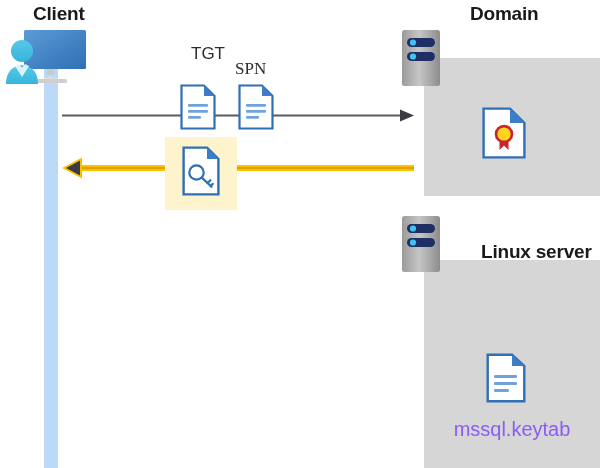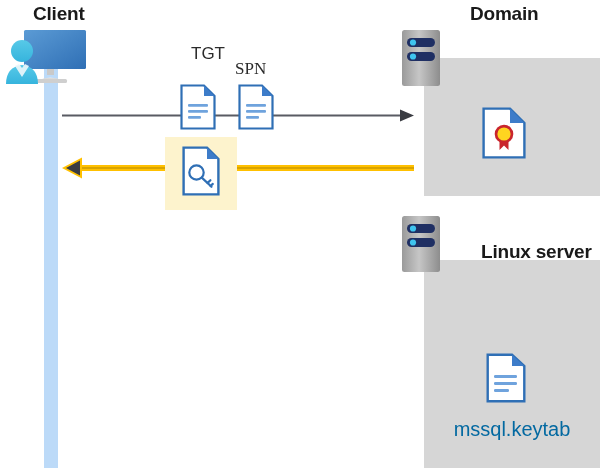--- a/index.html
+++ b/index.html
@@ -78,21 +78,21 @@
 
   
   #cert-icon   { left: 482px; top: 107px; width: 44px; height: 52px; }
   #sql-icon    { left: 484px; top: 277px; width: 44px; height: 50px; }
   #keytab-icon { left: 486px; top: 353px; width: 40px; height: 50px; }
 
   #keytab-label {
     left: 424px; top: 418px; width: 176px;
     text-align: center;
     font-size: 20px;
-    color: #0369a1;
+    color: #8b5cf6;
   }
 </style>
 </head>
 <body>
 
 <div id="canvas">
 
   <div class="abs title" id="client-title">Client</div>
 
   <div class="abs" id="client-lifeline"></div>

